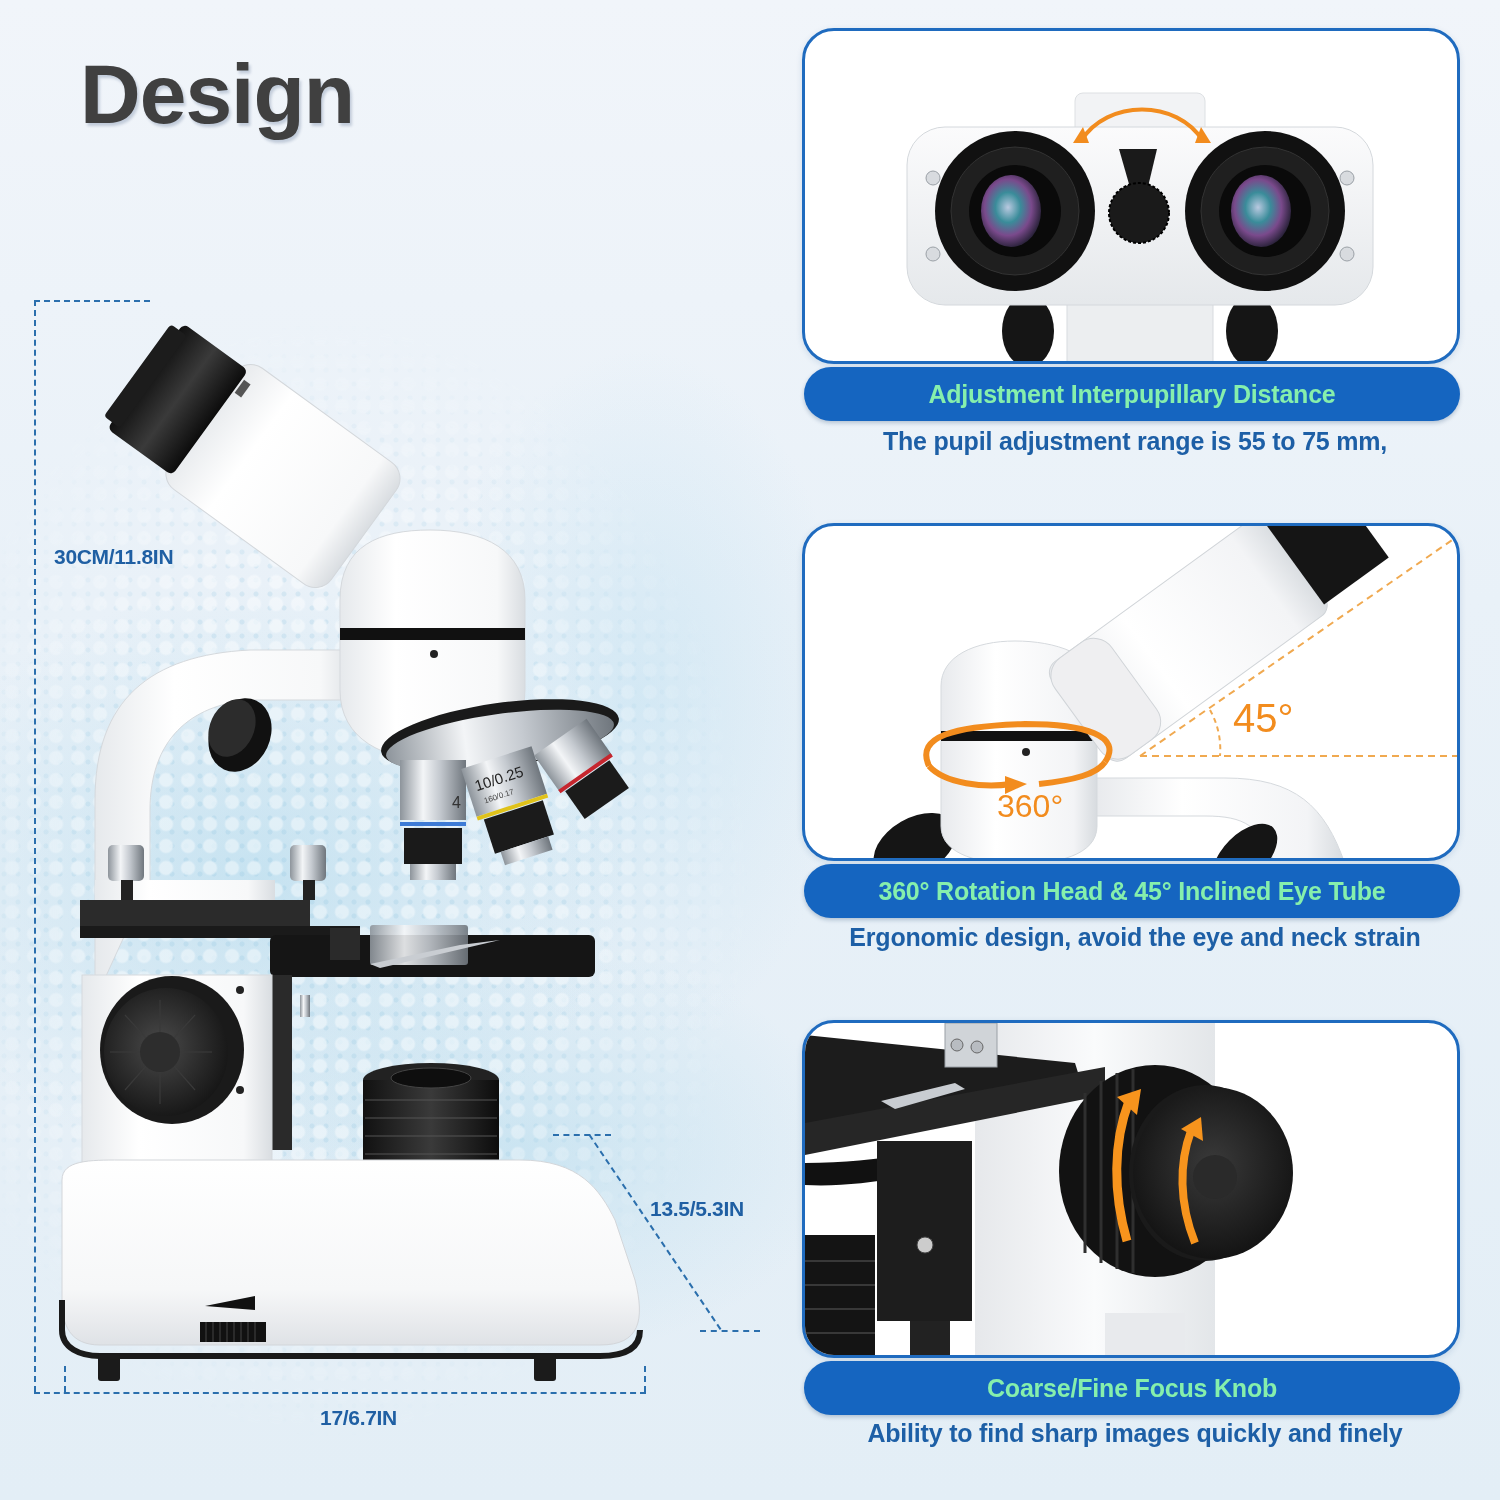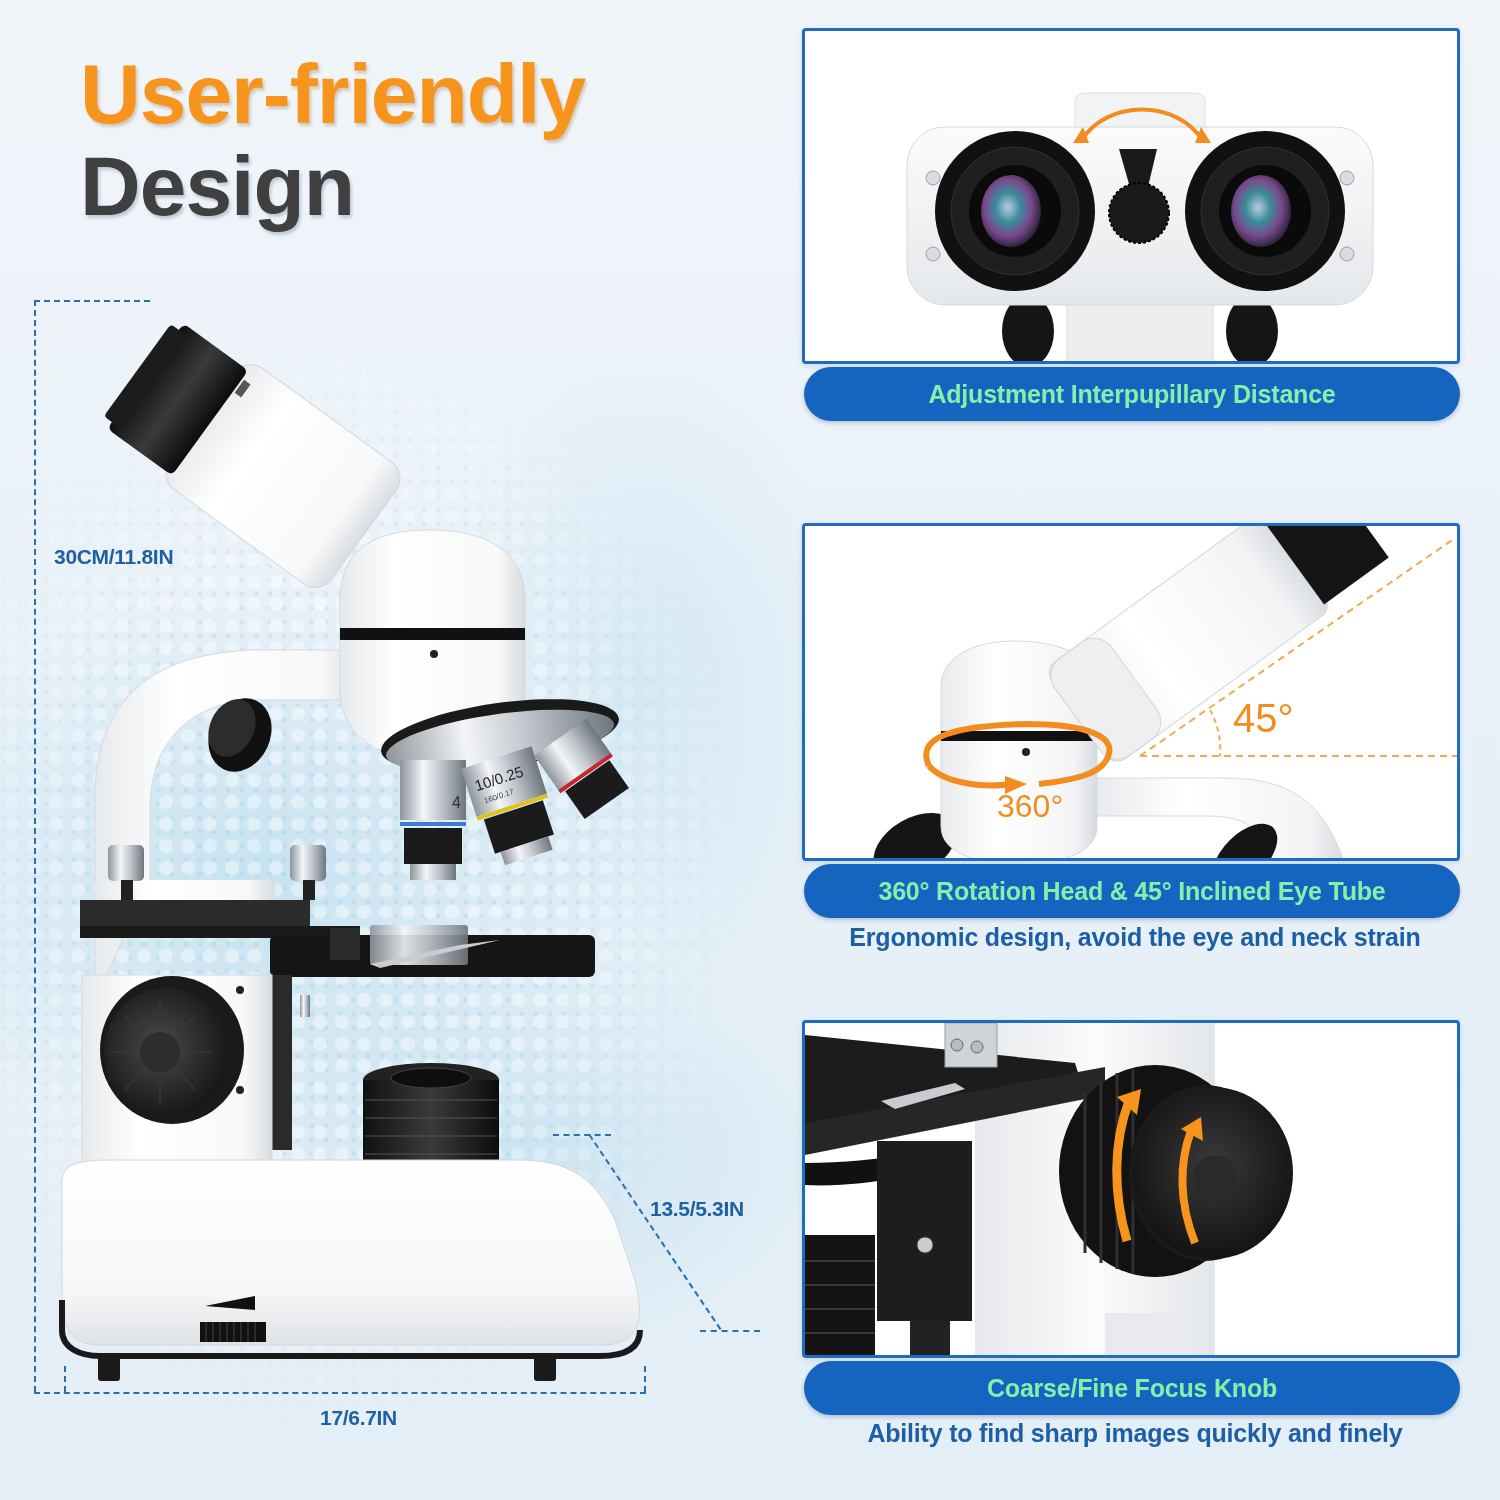--- a/index.html
+++ b/index.html
@@ -67,21 +67,21 @@
     }
 
     
     .scope { position: absolute; left: 0; top: 0; width: 780px; height: 1500px; }
 
     
     .panel {
       position: absolute; left: 802px; width: 658px;
       background: #ffffff;
       border: 3px solid #1f6bbf;
-      border-radius: 4px;
+      border-radius: 32px;
       overflow: hidden;
       box-shadow: 0 2px 6px rgba(30,80,140,0.15);
     }
     .pill {
       position: absolute; left: 804px; width: 656px; height: 54px;
       background: #1565c0; border-radius: 27px;
       color: #86efac; font-weight: 700; font-size: 25px;
       font-family: "Liberation Sans", sans-serif;
       display: flex; align-items: center; justify-content: center;
       letter-spacing: -0.2px;
@@ -97,21 +97,20 @@
       position: absolute; color: #f28c1e; font-family: "Liberation Sans", sans-serif;
       font-size: 40px; font-weight: 400;
     }
   </style>
 </head>
 <body>
 
 <div class="cells"></div>
 
 <div class="headline">
-  <div class="l1">User-friendly</div>
   <div class="l2">Design</div>
 </div>
 
 <div class="dim-v"></div>
 <div class="dim-v-top"></div>
 <div class="dim-h"></div>
 <div class="dim-h-l"></div>
 <div class="dim-h-r"></div>
 <div class="dim-d-top"></div>
 <div class="dim-d-bot"></div>
@@ -300,20 +299,21 @@
   </svg>
   
   <svg style="position:absolute; left:262px; top:62px;" width="150" height="56" viewBox="0 0 150 56">
     <path d="M14,48 C40,6 110,6 136,48" fill="none" stroke="#f28c1e" stroke-width="4"></path>
     <path d="M6,50 L16,34 L22,50 Z" fill="#f28c1e"></path>
     <path d="M144,50 L134,34 L128,50 Z" fill="#f28c1e"></path>
   </svg>
 </div>
 <div class="pill" style="top:367px;">Adjustment Interpupillary Distance</div>
 <div class="desc" style="top:426px;">
+  <div>The pupil adjustment range is 55 to 75 mm,</div>
 </div>
 
 <div class="panel" style="top:523px; height:338px;">
   <svg width="658" height="338" viewBox="0 0 658 338">
     <defs>
       <linearGradient id="hWhite" x1="0" y1="0" x2="1" y2="0">
         <stop offset="0" stop-color="#e8eaed"></stop>
           <stop offset="0.35" stop-color="#ffffff"></stop>
         <stop offset="0.85" stop-color="#f3f4f6"></stop>
           <stop offset="1" stop-color="#d7dbdf"></stop>

